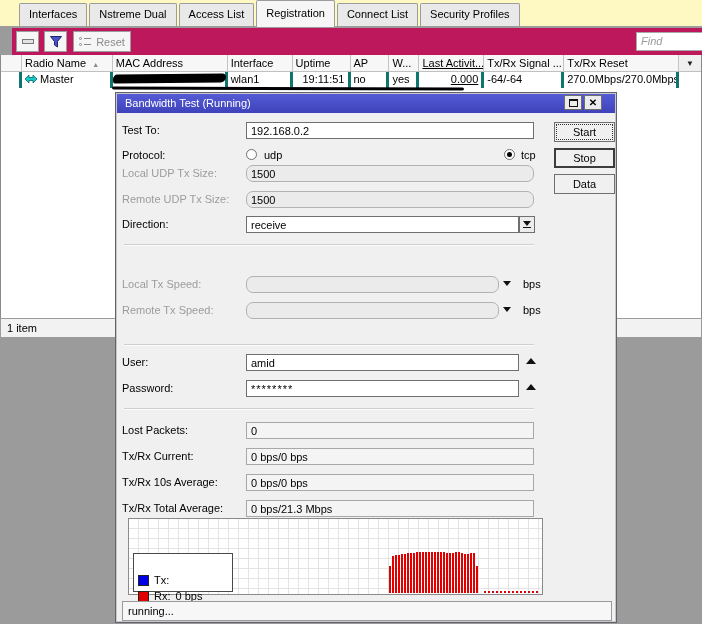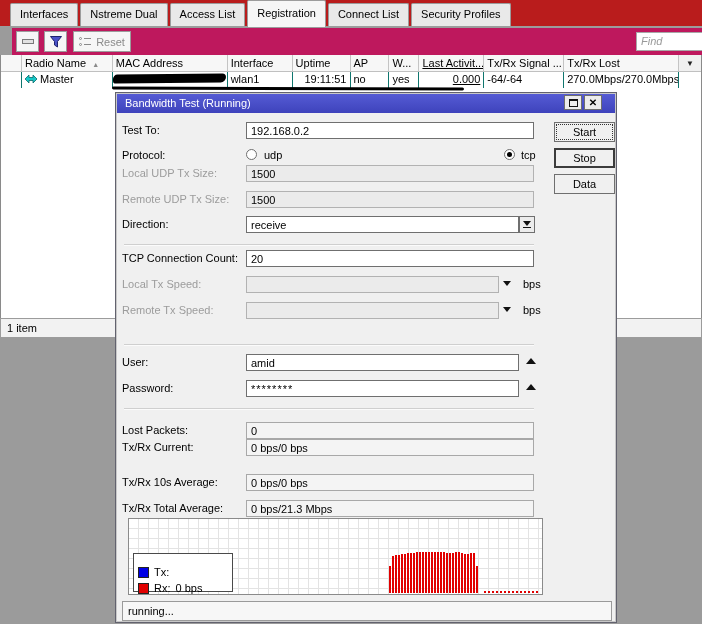--- a/index.html
+++ b/index.html
@@ -7,42 +7,42 @@
   body {
     font-family: "Liberation Sans", sans-serif;
     font-size: 11px;
     background:#9b9b9b;
     color:#000;
     overflow:hidden;
   }
   #app { position:relative; width:702px; height:624px; }
 
   
-  #tabbar { position:absolute; left:0; top:0; width:702px; height:27px; background:#b91c1c; border-bottom:1px solid #9c9c9c; display:flex; align-items:flex-end; padding-left:10px; }
+  #tabbar { position:absolute; left:0; top:0; width:702px; height:27px; background:#fef9c3; border-bottom:1px solid #9c9c9c; display:flex; align-items:flex-end; padding-left:19px; }
   .tab { position:relative; height:23px; padding:4px 9px 3px; background:#e9e9e9; border:1px solid #9c9c9c; border-bottom:none; border-radius:2px 2px 0 0; margin-right:2px; cursor:default; white-space:nowrap; }
   .tab.active { height:27px; padding-top:6px; background:#f6f6f6; z-index:2; margin-bottom:-1px; }
 
   
   #toolbar { position:absolute; left:0; top:28px; width:702px; height:27px; background:#be185d;margin-left:12px; }
   .tbtn { position:absolute; top:3px; height:21px; background:#f6f6f6; border:1px solid #9c9c9c; display:flex; align-items:center; justify-content:center; }
   #btn-remove { left:4px; width:23px; }
   #btn-filter { left:32px; width:23px; }
   #btn-reset { left:61px; width:58px; color:#8a8a8a; gap:5px; }
   .minus-glyph { width:12px; height:5px; border:1px solid #7a7a7a; background:#e2e2e2; }
   .reset-icon { width:12px; height:10px; position:relative; }
   .reset-icon i { position:absolute; left:0; width:3px; height:3px; border:1px solid #8a8a8a; border-radius:50%; }
   .reset-icon b { position:absolute; left:5px; width:7px; height:1px; background:#8a8a8a; }
   #find-box { position:absolute; right:6px; top:4px; width:72px; height:19px; background:#fff; border:1px solid #a8a8a8; color:#9a9a9a; font-style:italic; padding:2px 4px; }
 
   
   #table-area { position:absolute; left:0; top:55px; width:702px; height:263px; background:#fff; border-left:1px solid #8a8a8a; border-right:1px solid #8a8a8a; }
   #thead { display:flex; height:17px; background:#f7f7f7; border-bottom:1px solid #c0c0c0; }
   .th { border-right:1px solid #c4c4c4; padding:2px 3px; white-space:nowrap; overflow:hidden; background:#f7f7f7; }
   .tr { display:flex; height:16px; }
-  .td { padding:1px 3px; white-space:nowrap; overflow:hidden; border-right:1px solid #0f766e; }
+  .td { padding:1px 3px; white-space:nowrap; overflow:hidden; border-right:3px solid #0f766e; }
   .c0{width:21px;} .c1{width:91px;} .c2{width:115px;} .c3{width:65px;} .c4{width:58px;} .c5{width:39px;} .c6{width:30px;} .c7{width:65px;text-decoration:underline;} .c8{width:80px;} .c9{width:115px;} .c10{width:22px; border-right:none;}
   .ralign { text-align:right; }
   #col-menu-btn { display:flex; align-items:center; justify-content:center; background:#f0f0f0; font-size:8px; color:#222; }
   .sort-mark { font-size:7px; color:#8a8a8a; margin-left:6px; }
   .reg-icon { display:inline-block; vertical-align:-1px; margin-right:3px; }
   #redact-mac { position:absolute; left:113px; top:74px; width:113px; height:9px; background:#000; border-radius:5px 4px 6px 3px; transform:rotate(-.6deg); }
   #redact-line { position:absolute; left:112px; top:87px; width:352px; height:3px; background:#000; border-radius:2px; transform:rotate(.15deg); }
 
   #items-bar { position:absolute; left:0; top:318px; width:702px; height:20px; background:#f2f2f2; border:1px solid #9c9c9c; padding:3px 6px; }
 
@@ -51,21 +51,21 @@
   #dlg-title { position:absolute; left:1px; top:1px; right:1px; height:19px; background:linear-gradient(#555bd4,#3e43bc); color:#fff; padding:3px 0 0 8px; }
   .win-btn { position:absolute; top:2px; width:18px; height:15px; background:#ececec; border:1px solid #6e6e6e; display:flex; align-items:center; justify-content:center; }
   #btn-max { right:34px; }
   #btn-close-x { right:14px; font-weight:bold; font-size:10px; line-height:10px; }
   .max-glyph { width:9px; height:8px; border:1px solid #111; border-top-width:2px; }
 
   .row { position:absolute; left:0; width:100%; height:17px; }
   .flabel { position:absolute; left:6px; width:119px; top:2px; white-space:nowrap; }
   .flabel.dis { color:#9c9c9c; }
   .field { position:absolute; top:0; height:17px; background:#fff; border:1px solid #6f6f6f; padding:2px 4px; white-space:nowrap; overflow:hidden; }
-  .field.dis { background:#ebebeb; border-color:#b2b2b2; }
+  .field.dis { background:#ebebeb; border-color:#b2b2b2;border-radius:7px; }
   .field.ro  { background:#f4f4f4; border-color:#a8a8a8; }
   .w-main  { left:130px; width:288px; }
   .w-drop  { left:130px; width:273px; }
   .w-speed { left:130px; width:253px; }
   .drop-btn { position:absolute; left:403px; top:0; width:16px; height:17px; background:#ececec; border:1px solid #6f6f6f; display:flex; flex-direction:column; align-items:center; justify-content:center; }
   .tri-down { width:0; height:0; border-left:4px solid transparent; border-right:4px solid transparent; border-top:5px solid #111; }
   .tri-up   { width:0; height:0; border-left:5px solid transparent; border-right:5px solid transparent; border-bottom:6px solid #111; }
   .bar-under { width:8px; height:1px; background:#111; margin-top:1px; }
   .plain-tri-down { position:absolute; left:387px; top:5px; }
   .unit { position:absolute; left:407px; top:2px; }
@@ -82,21 +82,21 @@
 
   .dlg-btn { position:absolute; left:438px; width:61px; height:20px; background:#f0f0f0; border:1px solid #6f6f6f; text-align:center; padding-top:3px; }
   #btn-start { outline:1px dotted #333; outline-offset:-3px; }
   #btn-stop { border:2px solid #3c3c3c; padding-top:2px; }
 
   
   #chart { position:absolute; left:12px; top:425px; width:415px; height:77px; border:1px solid #8a8a8a; background:#fff;
     background-image:
       repeating-linear-gradient(to right, transparent 0 9px, #e3e3e3 9px 10px),
       repeating-linear-gradient(to bottom, transparent 0 9px, #e3e3e3 9px 10px); }
-  #legend { position:absolute; left:4px; top:34px; width:100px; height:39px; background:#fff; border:1px solid #4a4a4a; padding:10px 4px; }
+  #legend { position:absolute; left:4px; top:34px; width:100px; height:39px; background:#fff; border:1px solid #4a4a4a; padding:18px 4px; }
   .leg-row { display:flex; align-items:center; height:16px; gap:5px; }
   .swatch { width:11px; height:11px; border:1px solid #222; }
   #bars { position:absolute; left:260px; bottom:1px; display:flex; align-items:flex-end; }
   #bars .bar { width:2px; margin-right:1px; }
   #dots { position:absolute; left:355px; bottom:1px; display:flex; align-items:flex-end; }
   #dots .dot2 { width:2px; height:2px; margin-right:2px; }
 
   #dlg-status { position:absolute; left:6px; top:508px; width:490px; height:20px; background:#f7f7f7; border:1px solid #9a9a9a; padding:3px 5px; }
 </style>
 </head>
@@ -138,21 +138,21 @@
     <div id="thead">
       <div class="th c0"></div>
       <div class="th c1"><span>Radio Name</span><span class="sort-mark">▲</span></div>
       <div class="th c2">MAC Address</div>
       <div class="th c3">Interface</div>
       <div class="th c4">Uptime</div>
       <div class="th c5">AP</div>
       <div class="th c6">W...</div>
       <div class="th c7">Last Activit...</div>
       <div class="th c8">Tx/Rx Signal ...</div>
-      <div class="th c9">Tx/Rx Lost</div>
+      <div class="th c9">Tx/Rx Reset</div>
       <div class="th c10" id="col-menu-btn">▼</div>
     </div>
     <div class="tr">
       <div class="td c0"></div>
       <div class="td c1">
         <svg class="reg-icon" width="12" height="10" viewBox="0 0 12 10">
           <path d="M0 5 L4 1 V3.5 H8 V1 L12 5 L8 9 V6.5 H4 V9 Z" fill="#16c8c8" stroke="#0a6a6a" stroke-width="0.8"></path>
         </svg><span>Master</span>
       </div>
       <div class="td c2"></div>
@@ -209,24 +209,20 @@
       <div class="flabel">Direction:</div>
       <div class="field w-drop">receive</div>
       <div class="drop-btn">
         <span class="tri-down"></span>
         <span class="bar-under"></span>
       </div>
     </div>
 
     <div class="sep" style="top:151px"></div>
 
-    <div class="row" style="top:157px">
-      <div class="flabel">TCP Connection Count:</div>
-      <div class="field w-main">20</div>
-    </div>
 
     <div class="row" style="top:183px">
       <div class="flabel dis">Local Tx Speed:</div>
       <div class="field dis w-speed"></div>
       <span class="tri-down plain-tri-down"></span>
       <div class="unit">bps</div>
     </div>
 
     <div class="row" style="top:209px">
       <div class="flabel dis">Remote Tx Speed:</div>
@@ -250,21 +246,21 @@
       <span class="tri-up up-arr"></span>
     </div>
 
     <div class="sep" style="top:315px"></div>
 
     <div class="row" style="top:329px">
       <div class="flabel">Lost Packets:</div>
       <div class="field ro w-main">0</div>
     </div>
 
-    <div class="row" style="top:346px">
+    <div class="row" style="top:355px">
       <div class="flabel">Tx/Rx Current:</div>
       <div class="field ro w-main">0 bps/0 bps</div>
     </div>
 
     <div class="row" style="top:381px">
       <div class="flabel">Tx/Rx 10s Average:</div>
       <div class="field ro w-main">0 bps/0 bps</div>
     </div>
 
     <div class="row" style="top:407px">

